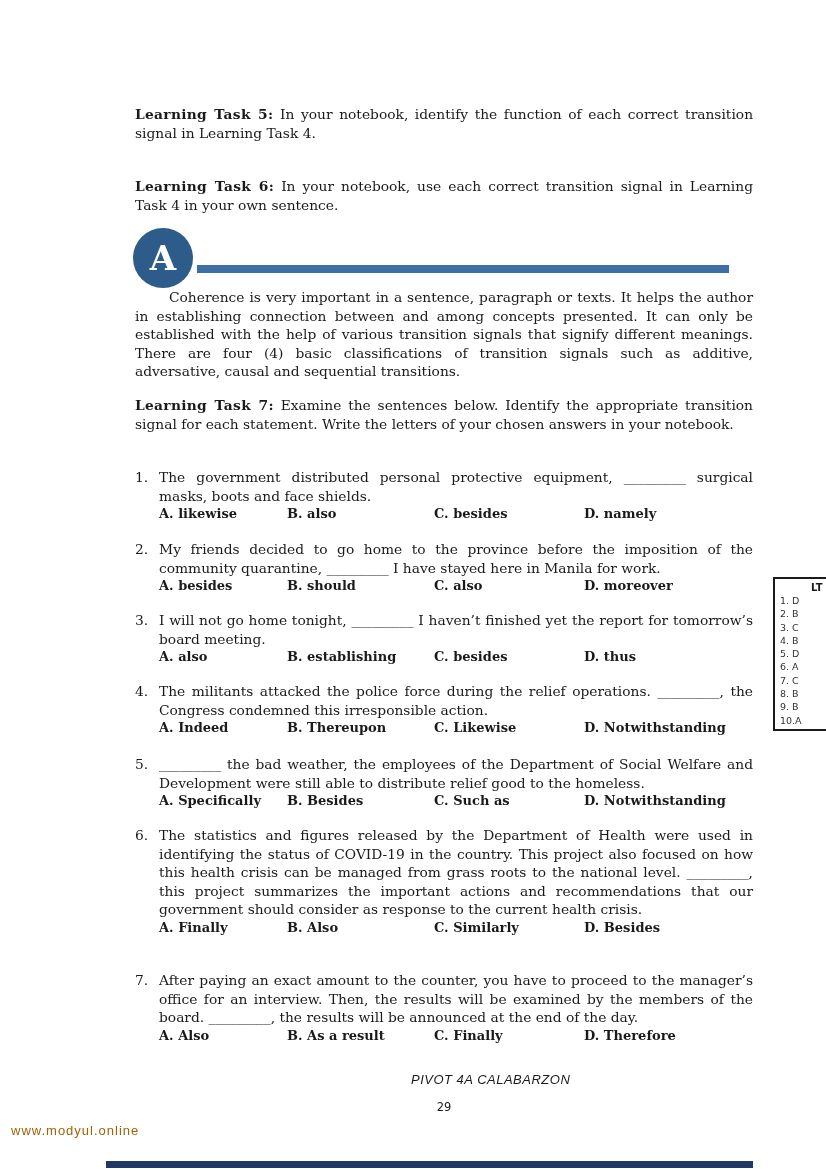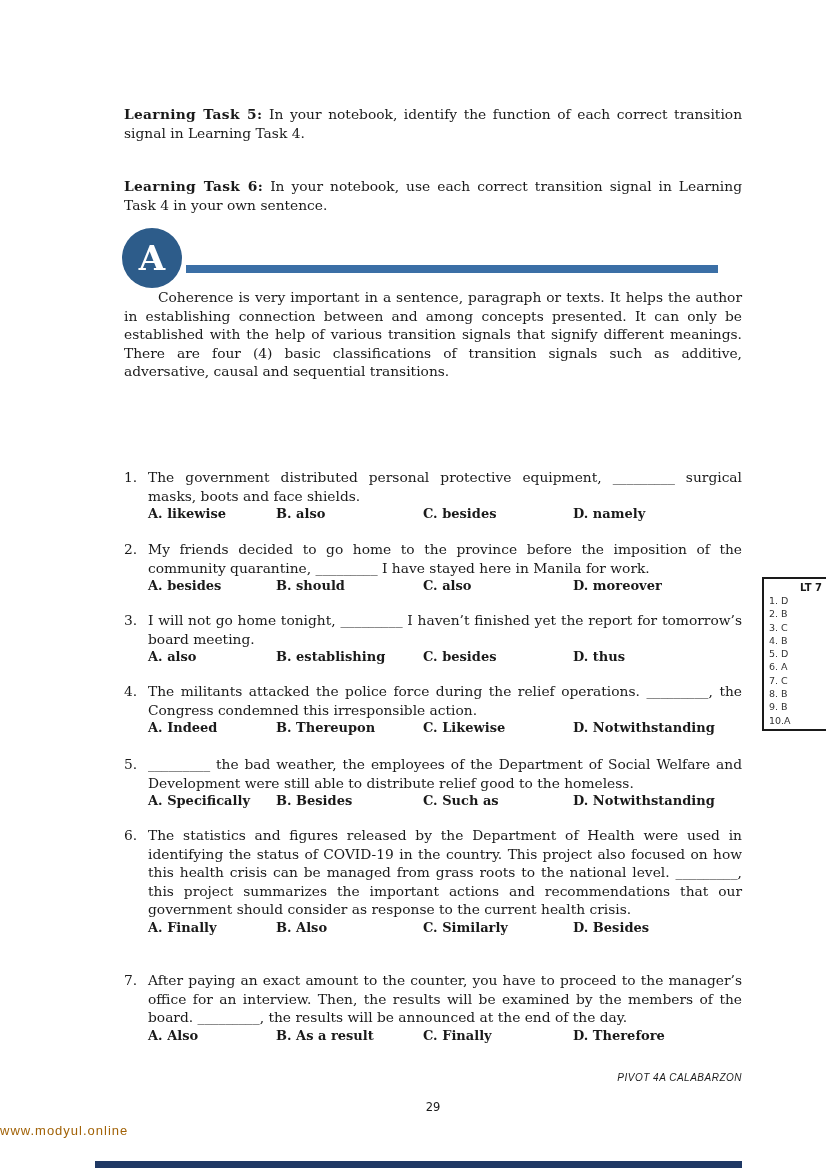--- a/index.html
+++ b/index.html
@@ -5,21 +5,21 @@
   * { margin:0; padding:0; box-sizing:border-box; }
   html,body { background:#ffffff; }
   .page {
     position:relative;
     width:826px; height:1169px;
     background:#ffffff;
     overflow:hidden;
     font-family:"DejaVu Serif", serif;
     color:#1a1a1a;
   }
-  .abs { position:absolute; }
+  .abs { position:absolute;margin-left:11px; }
   .para {
     font-size:13.8px; line-height:18.5px;
     text-align:justify;
   }
   .plabel { font-weight:bold; letter-spacing:0.3px; }
   .col { left:124px; width:618px; }
 
   
   .marker-circle {
     left:122px; top:228px; width:60px; height:60px;
@@ -57,23 +57,23 @@
   .answer-title {
     font-size:10px; font-weight:bold;
     text-align:right; padding-right:10px;
     line-height:13px;
   }
   .answer-entry { font-size:9.5px; line-height:13.3px; color:#333; }
 
   
   .footer-brand {
     left:400px; top:1072px; width:342px;
-    text-align:right;
+    text-align:left;
     font-family:"Liberation Sans", sans-serif;
-    font-style:italic; font-size:10px; letter-spacing:0.5px;
+    font-style:italic; font-size:13px; letter-spacing:0.5px;
   }
   .page-number {
     left:124px; top:1100px; width:618px;
     text-align:center;
     font-family:"DejaVu Sans", sans-serif;
     font-size:11.5px;
   }
   .watermark {
     left:0; top:1123px; width:826px;
     text-align:left;
@@ -92,20 +92,21 @@
 
   <p class="abs col para" style="top:177px"><b class="plabel">Learning Task 6:</b> <span>In your notebook, use each correct transition signal in Learning Task 4 in your own sentence.</span></p>
 
   <div class="abs marker-circle" style="background:#2d5c8a">
     <span>A</span>
   </div>
   <div class="abs marker-rule" style="background:#3b6fa6"></div>
 
   <p class="abs col para intro" style="top:288px">Coherence is very important in a sentence, paragraph or texts. It helps the author in establishing connection between and among concepts presented. It can only be established with the help of various transition signals that signify different meanings. There are four (4) basic classifications of transition signals such as additive, adversative, causal and sequential transitions.</p>
 
+  <p class="abs col para" style="top:396px"><b class="plabel">Learning Task 7:</b> <span>Examine the sentences below. Identify the appropriate transition signal for each statement. Write the letters of your chosen answers in your notebook.</span></p>
 
   <div class="abs question" style="top:468px">
     <span class="qnum">1.</span>
     <div class="qbody">
       <p class="qtext">The government distributed personal protective equipment, _________ surgical masks, boots and face shields.</p>
       <div class="options">
         <span>A. likewise</span>
         <span>B. also</span>
         <span>C. besides</span>
         <span>D. namely</span>

